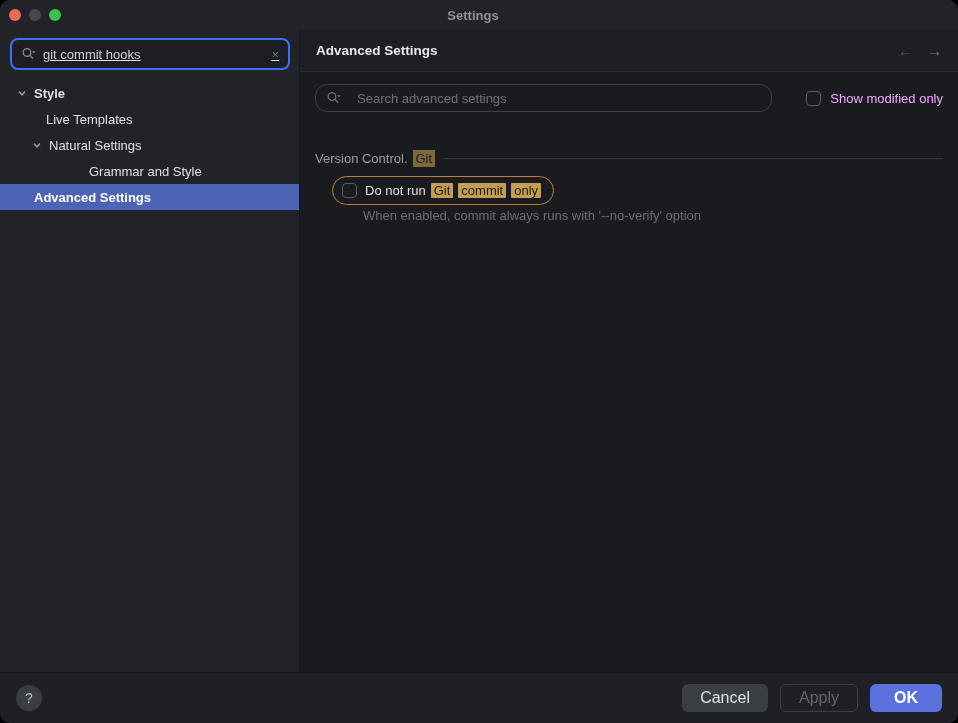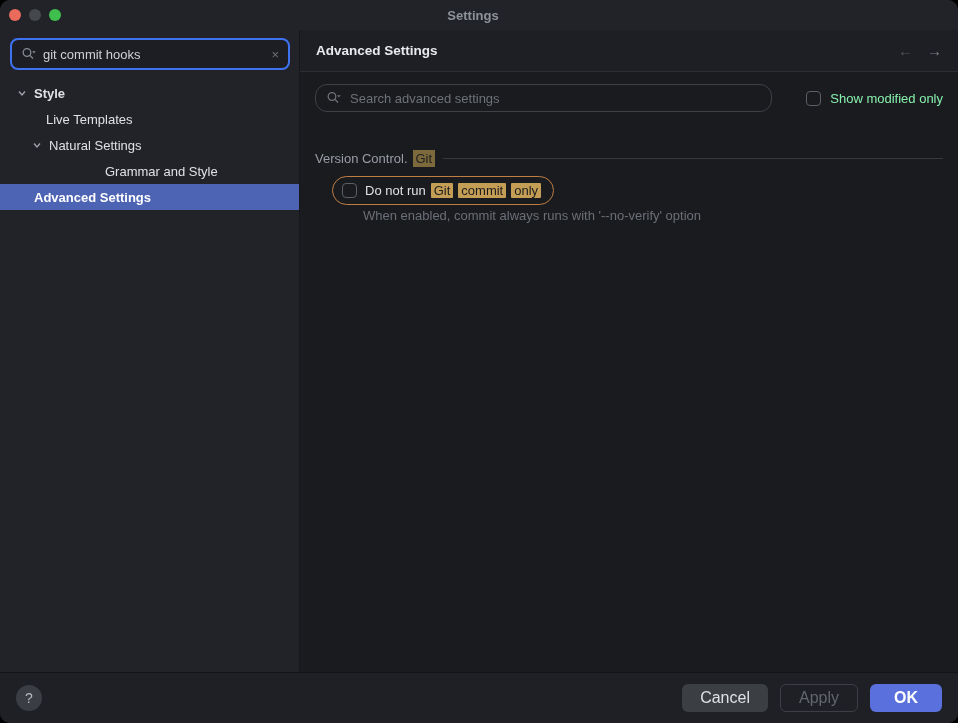--- a/index.html
+++ b/index.html
@@ -16,50 +16,50 @@
   .tl.yellow{background:#45484d;}
   .tl.green{background:#3fbf4e;}
   .win-title{position:absolute;left:0;right:12px;top:0;height:30px;display:flex;align-items:center;justify-content:center;font-weight:bold;color:#8e9299;font-size:13px;}
 
   
   .body-row{flex:1;display:flex;min-height:0;}
   .sidebar{width:300px;flex:none;background:#222329;border-right:1px solid #16171b;display:flex;flex-direction:column;}
   .main{flex:1;display:flex;flex-direction:column;background:#1a1b1f;min-width:0;}
 
   
-  .side-search{margin:8px 9px 0 10px;height:32px;border:2px solid #3d72f0;border-radius:8px;background:#1d1e23;display:flex;align-items:center;padding:0 9px;gap:6px;}
+  .side-search{margin:8px 9px 0 10px;height:32px;border:2px solid #3d72f0;border-radius:8px;background:#1d1e23;display:flex;align-items:center;padding:0 9px;gap:6px;text-decoration:underline;}
   .side-search input{flex:1;background:transparent;border:none;outline:none;color:#ced1d6;font-size:13px;font-family:inherit;padding:0;min-width:0;}
   .icon-search{display:flex;align-items:center;flex:none;}
   .clear-x{color:#6e7277;font-size:13px;flex:none;cursor:default;}
 
   .tree{margin-top:10px;}
   .tree-item{height:26px;display:flex;align-items:center;color:#dfe1e5;}
   .tree-item .chev{width:11px;display:flex;align-items:center;justify-content:center;margin-right:7px;flex:none;}
   .tree-item.ind-editor{padding-left:16px;}
   .tree-item.ind-lt{padding-left:46px;}
   .tree-item.ind-nl{padding-left:31px;}
-  .tree-item.ind-gs{padding-left:89px;margin-left:16px;}
+  .tree-item.ind-gs{padding-left:89px;}
   .tree-item.ind-adv{padding-left:34px;}
   .tree-item .bold{font-weight:bold;}
   .tree-item.selected{background:#4d63b4;color:#fff;}
 
   
   .main-header{height:42px;flex:none;background:#1e1f24;border-bottom:1px solid #2c2e33;display:flex;align-items:center;padding:0 16px;}
   .main-title{font-weight:bold;font-size:13.5px;color:#e8eaee;}
   .nav-arrows{margin-left:auto;display:flex;gap:14px;font-size:15px;}
   .arrow-back{color:#53565c;}
   .arrow-fwd{color:#7d8187;}
 
   
   .content{flex:1;padding:0 15px;overflow:hidden;}
   .search-row{margin-top:12px;display:flex;align-items:center;}
-  .adv-search{width:457px;height:28px;border:1px solid #3f4147;border-radius:12px;background:transparent;display:flex;align-items:center;padding:0 10px;gap:6px;flex:none;}
+  .adv-search{width:457px;height:28px;border:1px solid #3f4147;border-radius:12px;background:transparent;display:flex;align-items:center;padding:0 10px;gap:13px;flex:none;}
   .adv-search input{flex:1;background:transparent;border:none;outline:none;color:#c9ccd1;font-size:13px;font-family:inherit;min-width:0;}
   .adv-search input::placeholder{color:#6e7277;}
-  .show-mod{margin-left:auto;display:flex;align-items:center;gap:9px;color:#86efac;}
+  .show-mod{margin-left:auto;display:flex;align-items:center;gap:9px;color:#f0abfc;}
 
   .checkbox{width:15px;height:15px;border:1.5px solid #5b5e64;border-radius:4px;background:transparent;flex:none;}
 
   .section-row{margin-top:38px;display:flex;align-items:center;color:#999da6;}
   .hl-dim{background:#7d6a3c;color:#1d1e21;padding:1px 3px;margin-left:5px;}
   .section-line{flex:1;height:1px;background:#36383d;margin-left:8px;}
 
   .setting-row{margin-top:9px;margin-left:17px;display:inline-flex;align-items:center;gap:8px;height:29px;border:1.5px solid #c07e43;border-radius:15px;padding:0 12px 0 9px;}
   .setting-label{display:flex;align-items:center;color:#dfe1e5;}
   .hl{background:#c49e55;color:#1b1c1f;padding:0 3px;border-radius:1px;margin-left:5px;}

